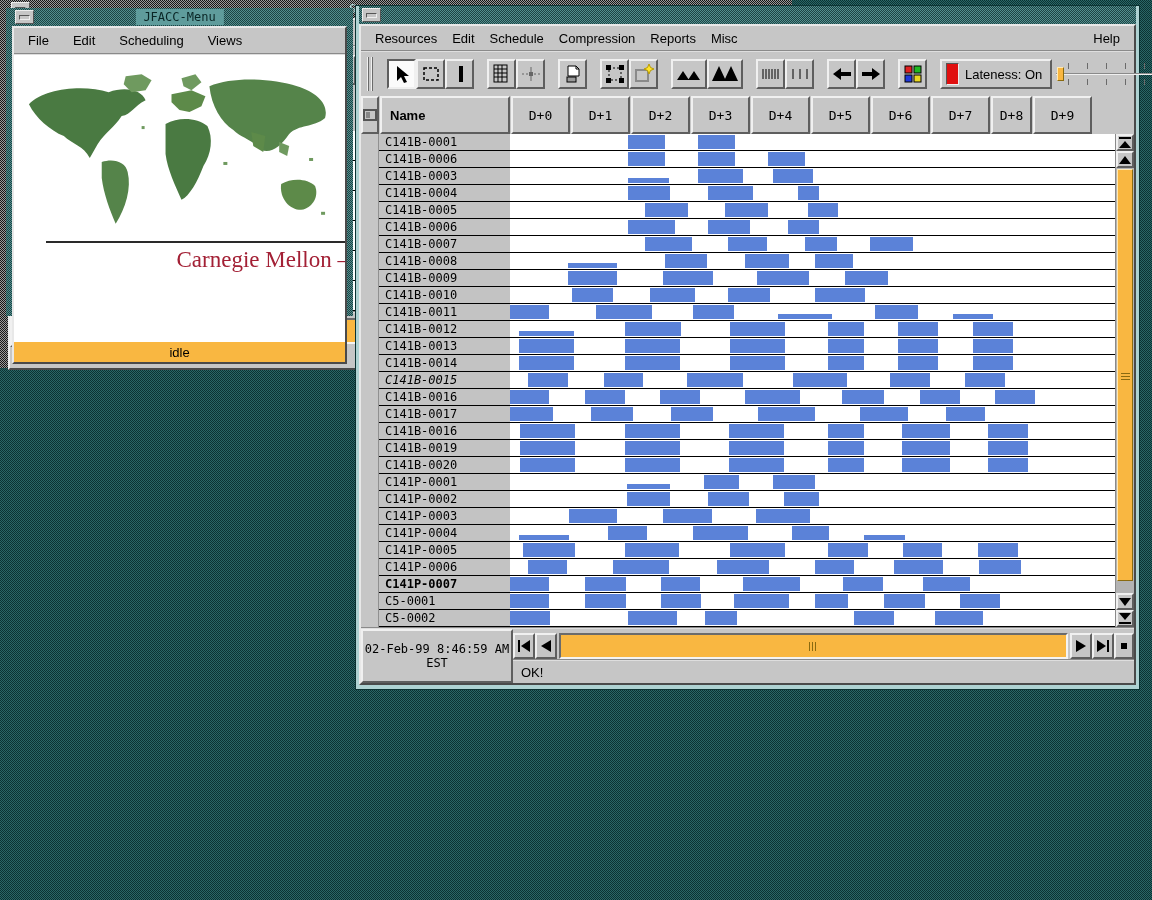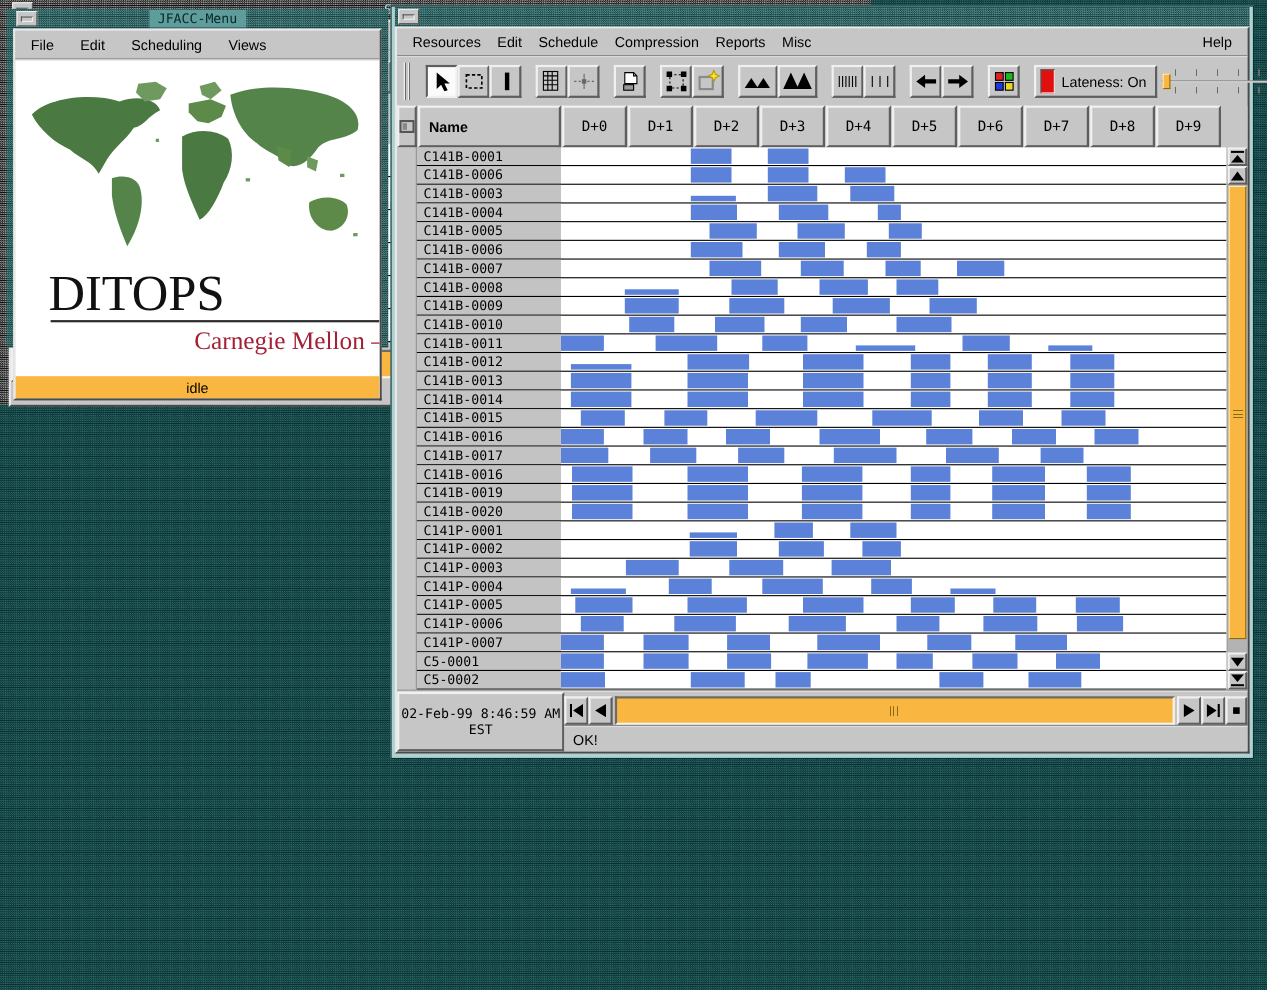--- a/index.html
+++ b/index.html
@@ -424,21 +424,20 @@
           <path d="M152,58 C166,50 184,52 194,60 C200,72 198,88 190,100 C184,116 176,130 168,134 C162,120 154,104 152,88 Z" fill="#4a7a42"></path>
           <path d="M196,20 C220,10 258,12 284,20 C304,26 316,38 312,52 C300,62 286,58 276,68 C268,80 258,88 248,84 C240,74 228,72 220,64 C208,56 198,40 196,20 Z" fill="#55844a"></path>
           <path d="M238,66 l14,4 -2,16 -10,-6 Z" fill="#5d8a49"></path>
           <path d="M266,76 l10,4 -2,10 -8,-4 Z" fill="#6f9a5f"></path>
           <path d="M268,118 C278,112 294,112 302,120 C306,130 300,142 288,144 C276,144 266,132 268,118 Z" fill="#5d8a49"></path>
           <rect x="308" y="146" width="4" height="3" fill="#6f9a5f"></rect>
             <rect x="296" y="92" width="4" height="3" fill="#6f9a5f"></rect>
           <rect x="128" y="60" width="3" height="3" fill="#6f9a5f"></rect>
             <rect x="210" y="96" width="4" height="3" fill="#6f9a5f"></rect>
         </svg>
-        <div class="ditops">DITOPS</div>
         <div class="logo-rule"></div>
         <div class="cmu">Carnegie Mellon –</div>
         <div class="idlebar">idle</div>
       </div>
     </div>
   </div>
 
   <div class="win" style="left:355px;top:5px;width:785px;height:685px;z-index:30;background:#aed2d2;padding:0 3px 3px 3px;border:1px solid #0b3232;">
     <div class="titlebar checker-t">
       <div class="mbtn"></div>
@@ -611,54 +610,54 @@
         </div>
         <div class="hcell hname" style="width:130px;">Name</div>
       <div class="hcell" style="width: 59px;">D+0</div>
           <div class="hcell" style="width: 59px;">D+1</div>
           <div class="hcell" style="width: 59px;">D+2</div>
           <div class="hcell" style="width: 59px;">D+3</div>
           <div class="hcell" style="width: 59px;">D+4</div>
           <div class="hcell" style="width: 59px;">D+5</div>
           <div class="hcell" style="width: 59px;">D+6</div>
           <div class="hcell" style="width: 59px;">D+7</div>
-          <div class="hcell" style="width: 59px;">D+8</div>
+          <div class="hcell" style="width: 41px;">D+8</div>
           <div class="hcell" style="width: 59px;">D+9</div>
           <div class="hfill"></div>
         </div>
       <div class="grid" style="height:493px;">
         <div class="strip" style="width:18px;"></div>
         <div class="lblcol" id="cap-labels" style="width:131px;">
             <div class="lbl" style="height: 17px;">C141B-0001</div>
             <div class="lbl" style="height: 17px;">C141B-0006</div>
             <div class="lbl" style="height: 17px;">C141B-0003</div>
             <div class="lbl" style="height: 17px;">C141B-0004</div>
             <div class="lbl" style="height: 17px;">C141B-0005</div>
             <div class="lbl" style="height: 17px;">C141B-0006</div>
             <div class="lbl" style="height: 17px;">C141B-0007</div>
             <div class="lbl" style="height: 17px;">C141B-0008</div>
             <div class="lbl" style="height: 17px;">C141B-0009</div>
             <div class="lbl" style="height: 17px;">C141B-0010</div>
             <div class="lbl" style="height: 17px;">C141B-0011</div>
             <div class="lbl" style="height: 17px;">C141B-0012</div>
             <div class="lbl" style="height: 17px;">C141B-0013</div>
             <div class="lbl" style="height: 17px;">C141B-0014</div>
-            <div class="lbl" style="height: 17px;">C141B-0015</div>
+            <div class="lbl" style="height: 17px; font-style: italic;">C141B-0015</div>
             <div class="lbl" style="height: 17px;">C141B-0016</div>
             <div class="lbl" style="height: 17px;">C141B-0017</div>
             <div class="lbl" style="height: 17px;">C141B-0016</div>
             <div class="lbl" style="height: 17px;">C141B-0019</div>
             <div class="lbl" style="height: 17px;">C141B-0020</div>
             <div class="lbl" style="height: 17px;">C141P-0001</div>
             <div class="lbl" style="height: 17px;">C141P-0002</div>
             <div class="lbl" style="height: 17px;">C141P-0003</div>
             <div class="lbl" style="height: 17px;">C141P-0004</div>
             <div class="lbl" style="height: 17px;">C141P-0005</div>
             <div class="lbl" style="height: 17px;">C141P-0006</div>
-            <div class="lbl" style="height: 17px;">C141P-0007</div>
+            <div class="lbl" style="height: 17px; font-weight: bold;">C141P-0007</div>
             <div class="lbl" style="height: 17px;">C5-0001</div>
             <div class="lbl" style="height: 17px;">C5-0002</div>
           </div>
         <div class="tl" id="cap-tl">
             <div class="tlrow" style="height: 17px;">
               <div class="bar thick" style="left: 118px; width: 37px;"></div>
               <div class="bar thick" style="left: 188px; width: 37px;"></div>
             </div>
             <div class="tlrow" style="height: 17px;">
               <div class="bar thick" style="left: 118px; width: 37px;"></div>

